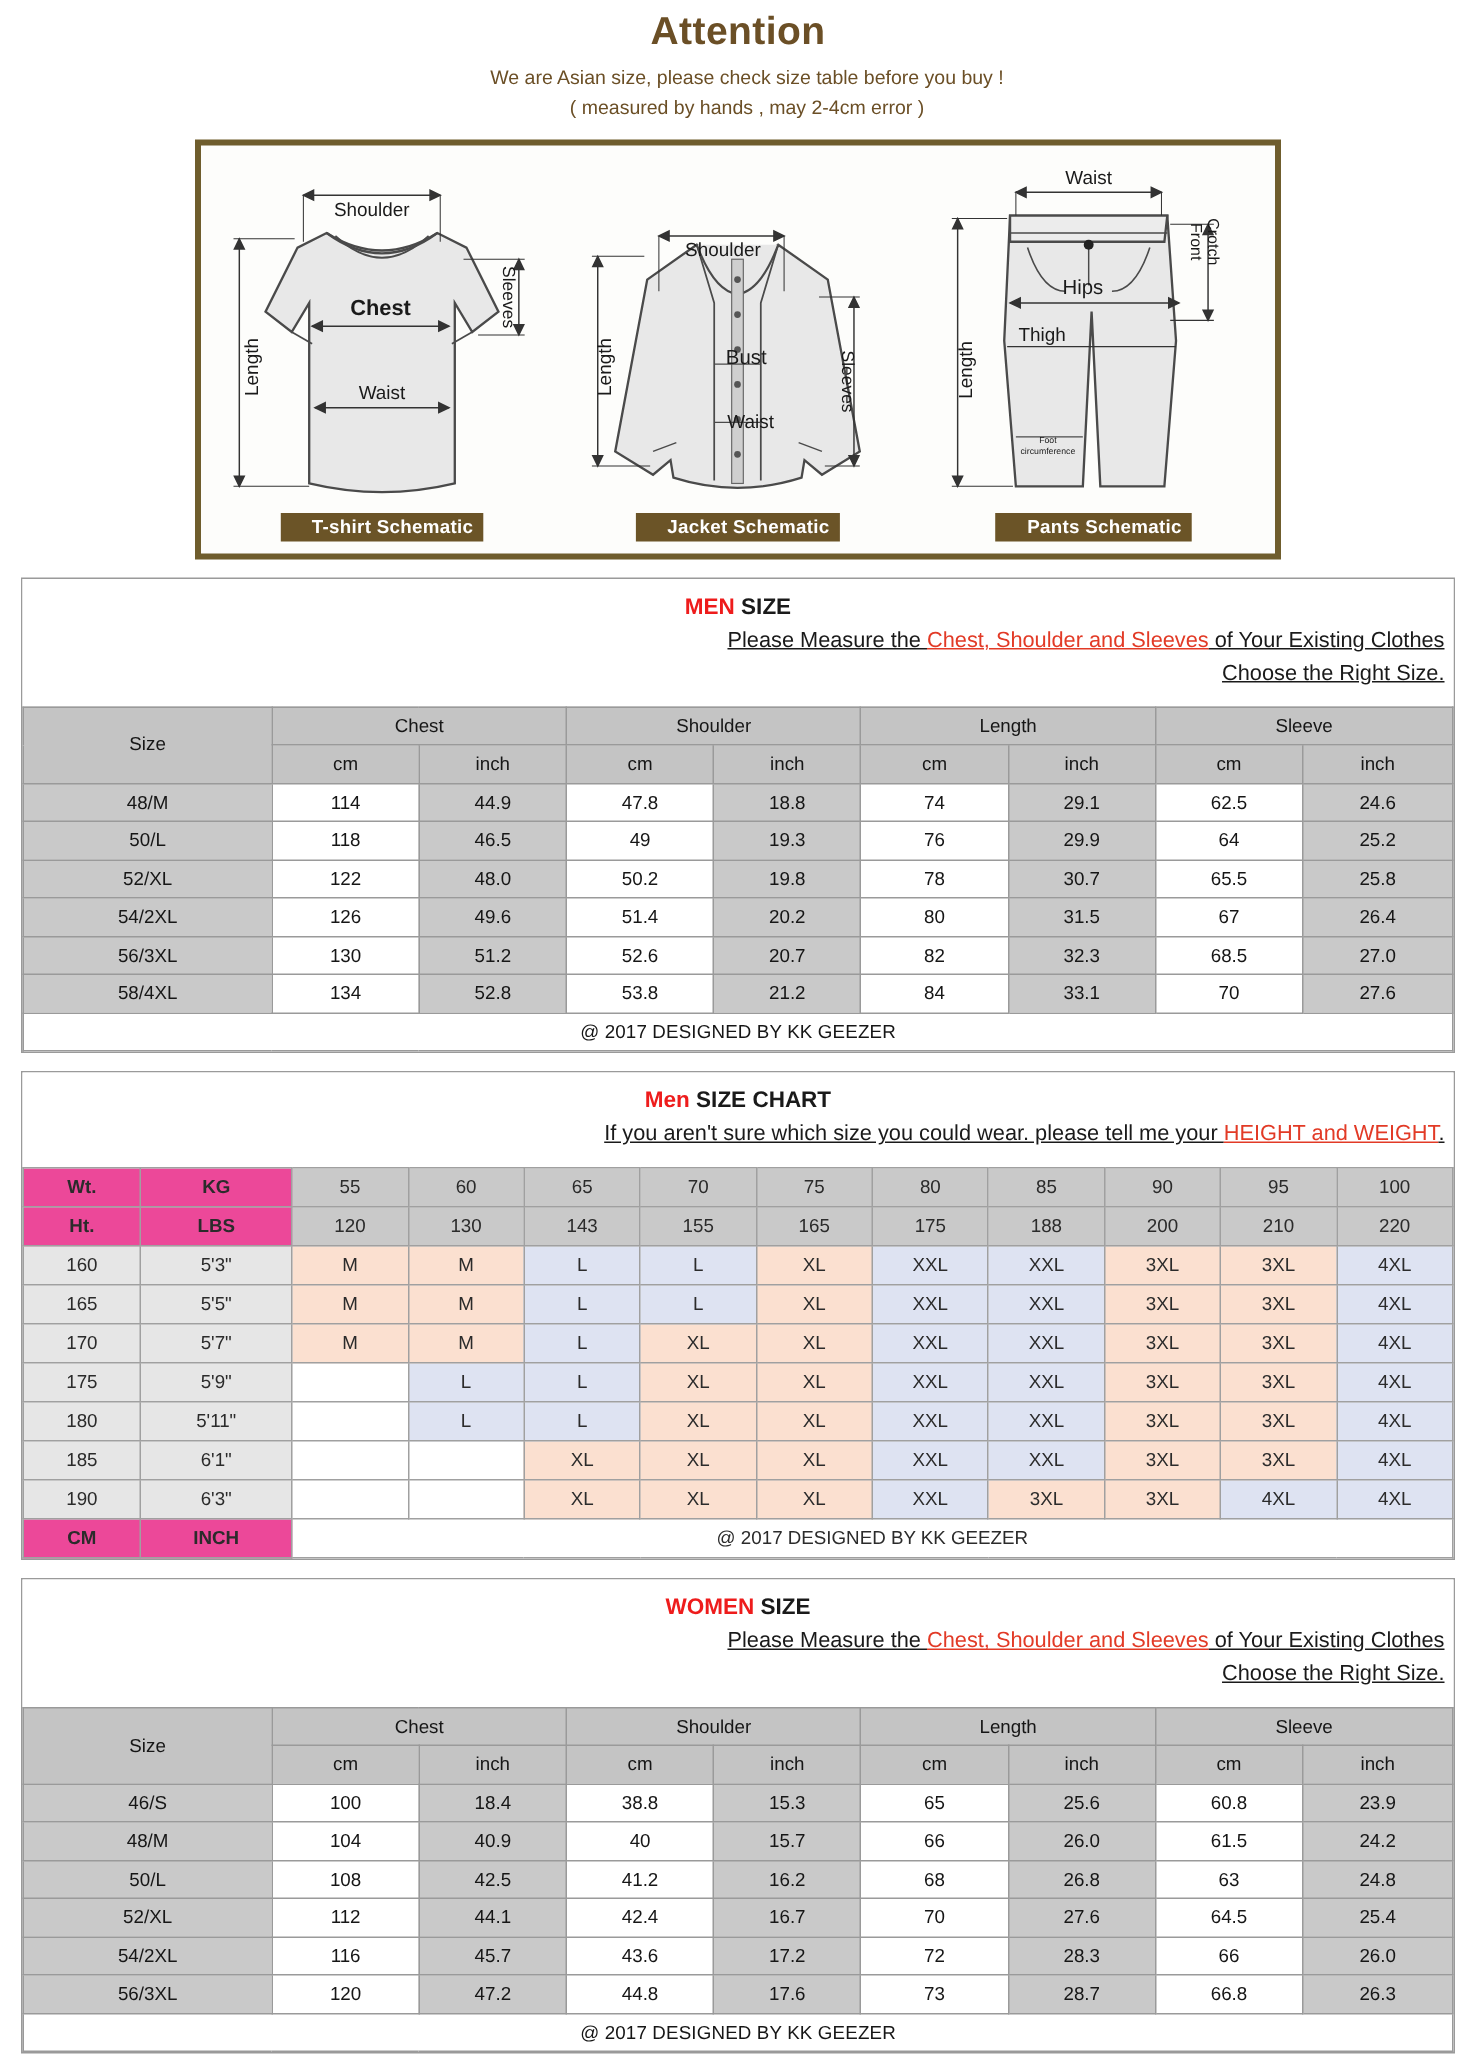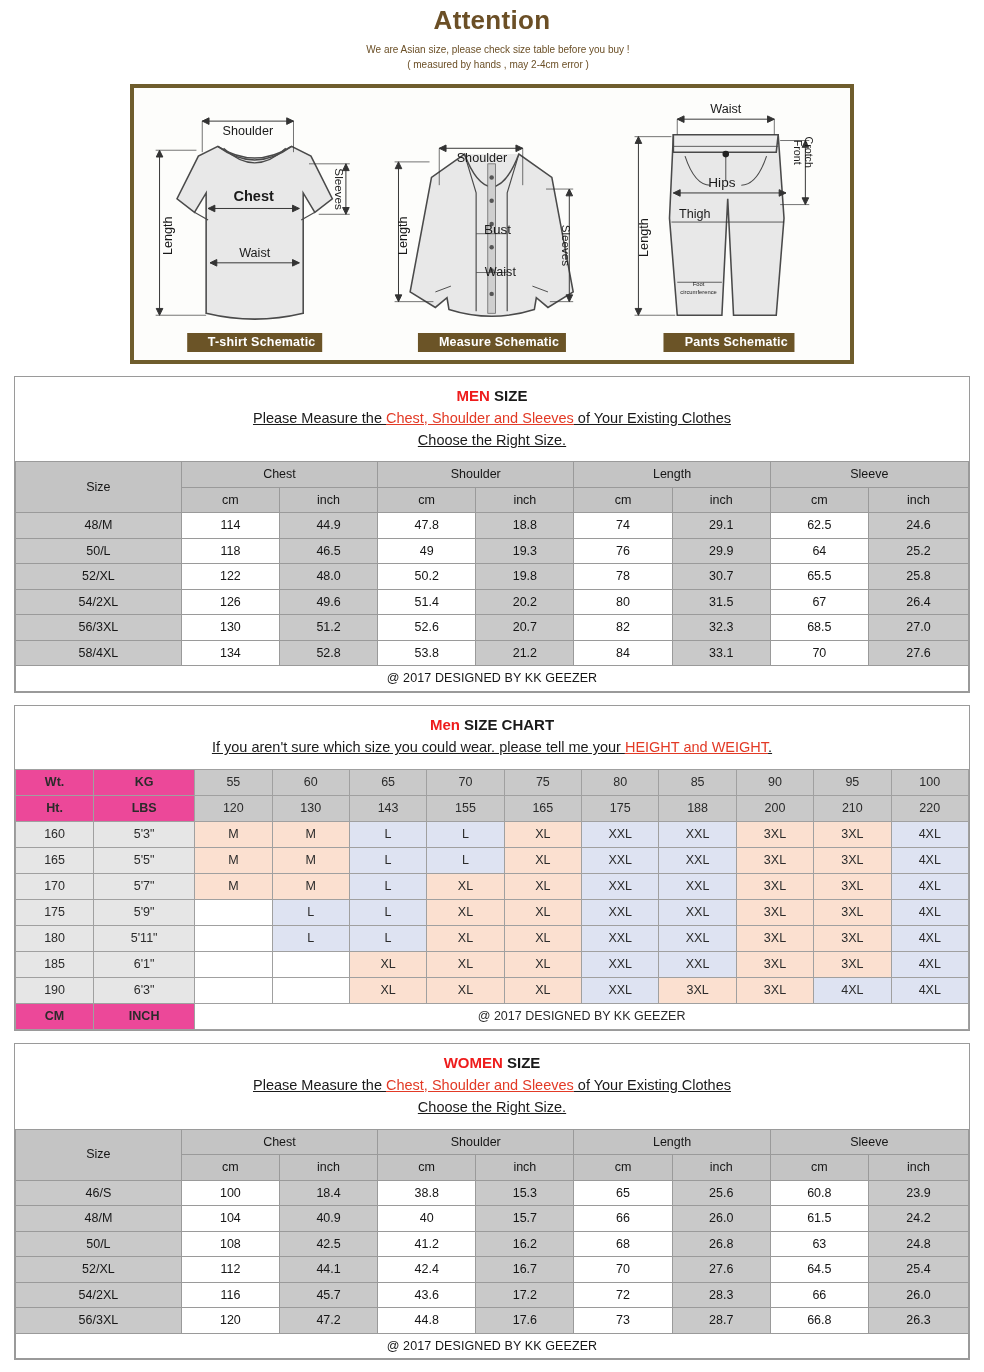--- a/index.html
+++ b/index.html
@@ -21,21 +21,21 @@
   .attention-title {
     color: #6b4f26;
     font-size: 26px;
     font-weight: bold;
     letter-spacing: .3px;
     margin: 2px 0 7px 0;
     line-height: 1.1;
   }
   .attention-line {
     color: #6b4f26;
-    font-size: 10px;
+    font-size: 13px;
     line-height: 1.55;
     font-weight: normal;
     padding-left: 12px;
   }
 
   
   .schematic-frame {
     margin: 11px 130px 0 130px;
     border: 4px solid #6f5d2d;
     background: #fdfdfb;
@@ -79,20 +79,21 @@
     font-weight: bold;
     line-height: 1.35;
     margin-bottom: 2px;
   }
   .ttl-red { color: #ee1c1c; }
   .ttl-dark { color: #1a1a1a; }
   .card-sub {
     font-size: 14.5px;
     color: #1a1a1a;
     line-height: 1.5;
+    text-align: right;
   }
   .card-sub .u { text-decoration: underline; }
   .hl-red { color: #e23a26; }
 
   table.sz {
     width: 100%;
     border-collapse: collapse;
     table-layout: fixed;
   }
   table.sz td, table.sz th {
@@ -246,21 +247,21 @@
           <line x1="180" y1="216" x2="204" y2="216" stroke-width=".7"></line>
         </g>
         <g fill="#1a1a1a" font-family="Liberation Sans, sans-serif" text-anchor="middle">
           <text x="110" y="72" font-size="13">Shoulder</text>
           <text x="126" y="146" font-size="14">Bust</text>
           <text x="129" y="190" font-size="13">Waist</text>
           <text x="33" y="148" font-size="13" transform="rotate(-90 33 148)">Length</text>
           <text x="192" y="158" font-size="12" transform="rotate(90 192 158)">Sleeves</text>
         </g>
       </svg>
-      <div class="schematic-badge">Measure Schematic</div>
+      <div class="schematic-badge">Jacket Schematic</div>
     </div>
 
     <div class="schematic-cell">
       <svg viewBox="0 0 240 272" preserveAspectRatio="xMidYMid meet">
         <g fill="#e8e8e8" stroke="#4a4a4a" stroke-width="1.6">
           <path d="M62 44 L170 44 L176 130 L168 230 L124 230 L118 110 L112 230 L66 230 L58 130 Z"></path>
           <path d="M62 44 L170 44 L168 62 L62 62 Z" fill="#ececec"></path>
           <path d="M62 56 L170 56" fill="none" stroke-width=".9"></path>
           <path d="M74 66 Q84 96 100 96" fill="none" stroke-width="1.1"></path>
           <path d="M158 66 Q148 96 132 96" fill="none" stroke-width="1.1"></path>

